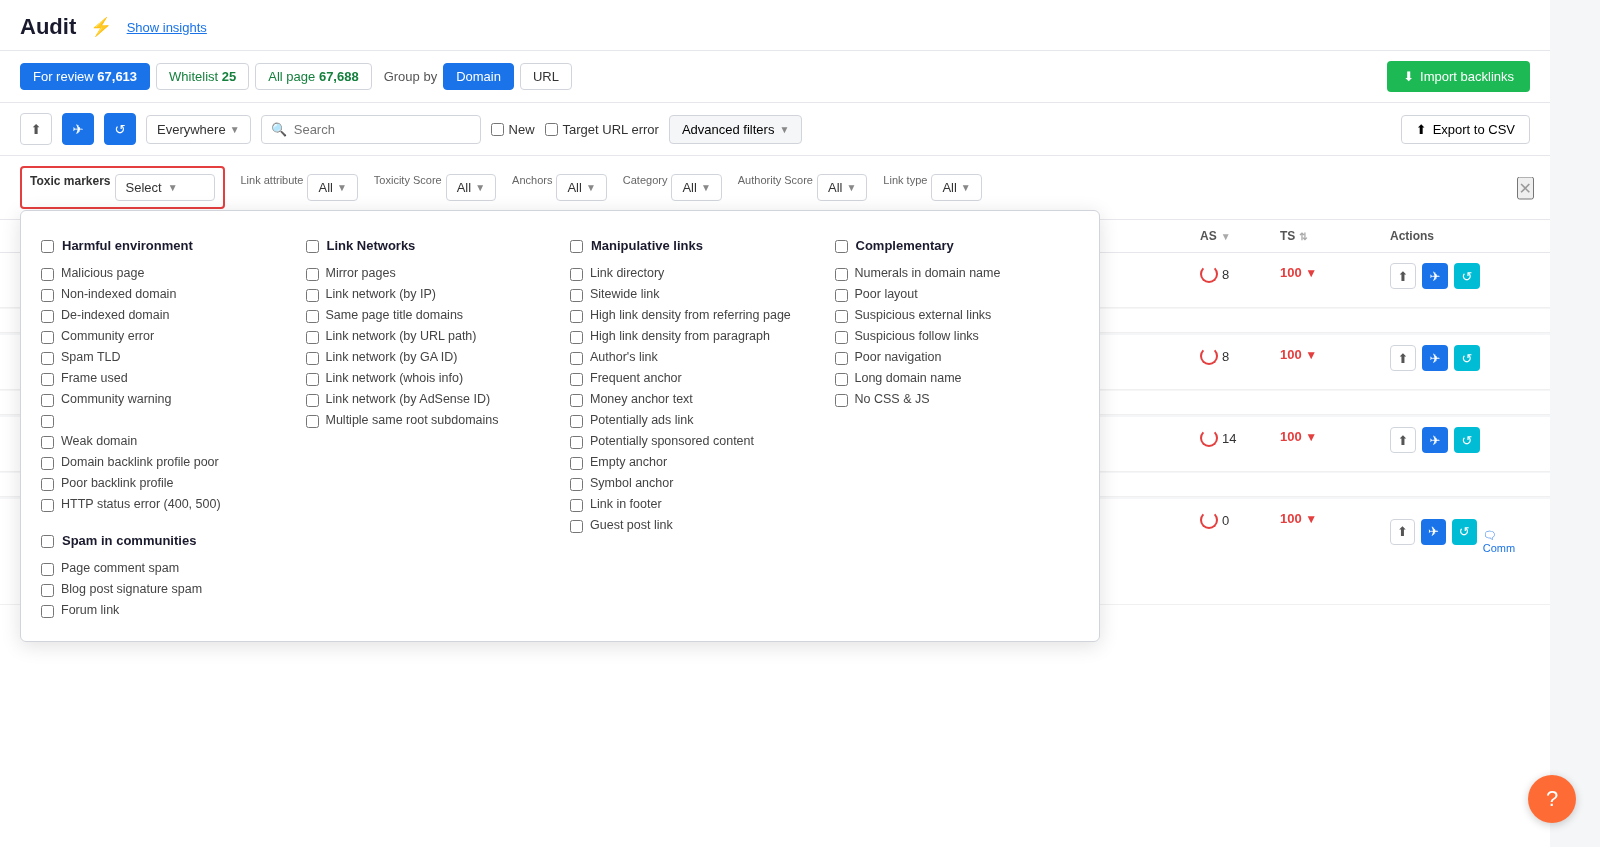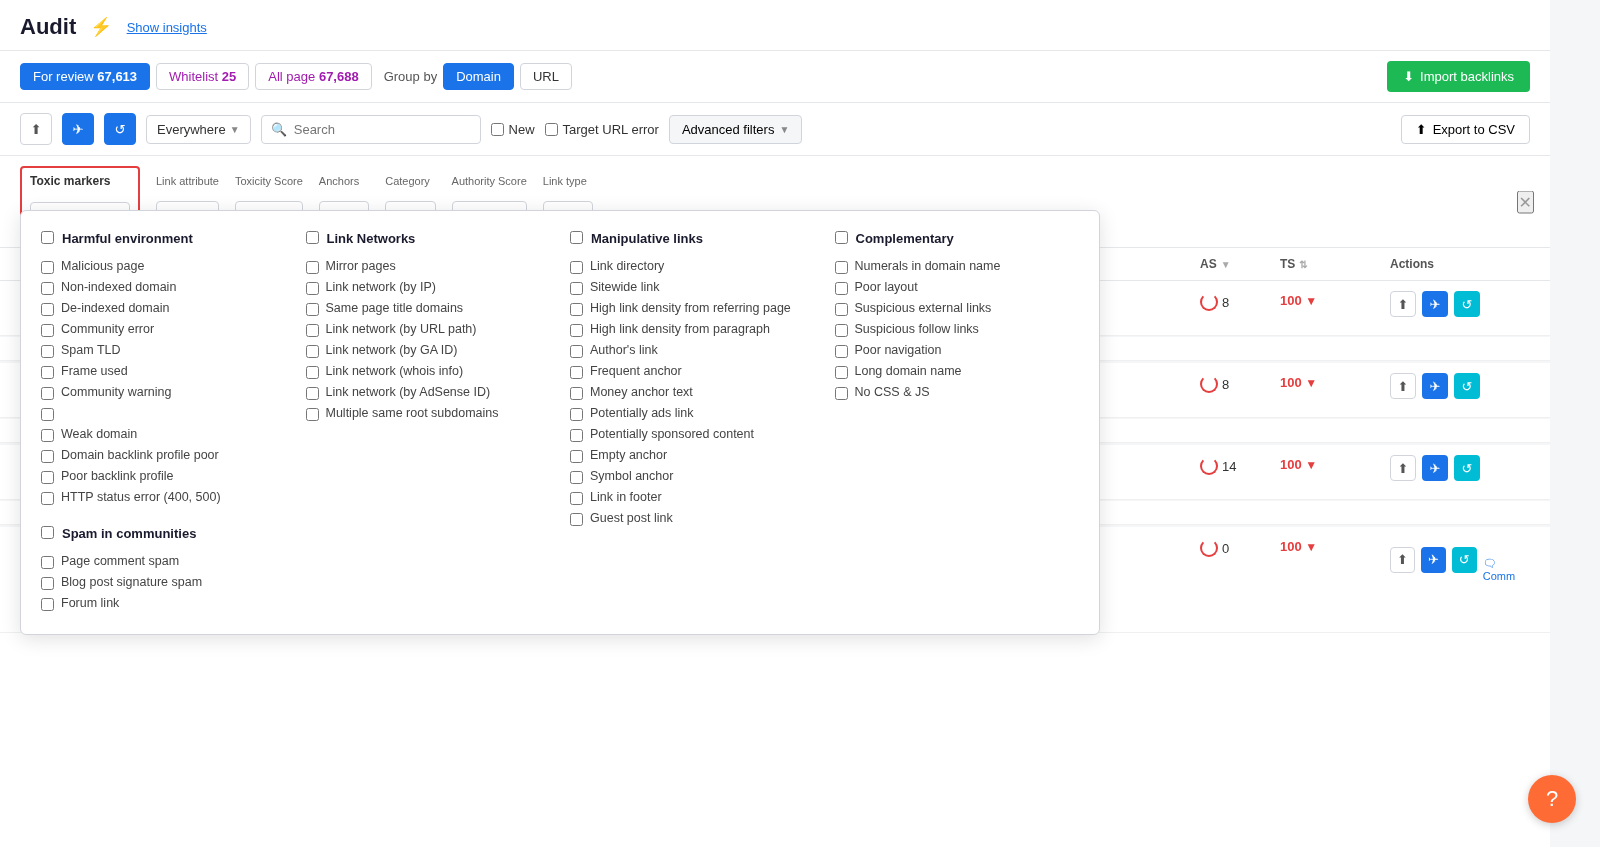--- a/index.html
+++ b/index.html
@@ -9,21 +9,21 @@
 
     
     .header { padding: 14px 20px 10px; border-bottom: 1px solid #e5e7eb; display: flex; align-items: center; gap: 10px; }
     .header-title { font-size: 22px; font-weight: 700; color: #1a1a2e; }
     .lightning-icon { color: #f59e0b; font-size: 18px; margin: 0 4px; }
     .show-insights { color: #1a73e8; text-decoration: underline; font-size: 13px; cursor: pointer; }
 
     
     .tab-bar { padding: 10px 20px; display: flex; align-items: center; justify-content: space-between; border-bottom: 1px solid #e5e7eb; }
     .tab-bar-left { display: flex; align-items: center; gap: 6px; }
-    .tab-btn { padding: 5px 12px; border-radius: 4px; border: 1px solid #d1d5db; cursor: pointer; font-size: 13px; background: #fff; color: #a21caf; }
+    .tab-btn { padding: 5px 12px; border-radius: 4px; border: 1px solid #d1d5db; cursor: pointer; font-size: 13px; background: #fff; color: #15803d; }
     .tab-btn.active { background: #1a73e8; color: #fff; border-color: #1a73e8; }
     .tab-btn .count { font-weight: 600; }
     .group-by-label { font-size: 13px; color: #555; margin-left: 6px; }
     .group-btn { padding: 5px 12px; border-radius: 4px; border: 1px solid #1a73e8; cursor: pointer; font-size: 13px; }
     .group-btn.active { background: #1a73e8; color: #fff; }
     .group-btn.inactive { background: #fff; color: #333; border-color: #d1d5db; }
     .import-btn { background: #1db954; color: #fff; border: none; padding: 8px 16px; border-radius: 4px; cursor: pointer; font-size: 13px; display: flex; align-items: center; gap: 6px; }
 
     
     .filter-bar { padding: 10px 20px; display: flex; align-items: center; gap: 10px; border-bottom: 1px solid #e5e7eb; background: #fff; }
@@ -32,31 +32,31 @@
     .location-dropdown { display: flex; align-items: center; gap: 4px; padding: 6px 10px; border: 1px solid #d1d5db; border-radius: 4px; cursor: pointer; background: #fff; font-size: 13px; }
     .search-box { display: flex; align-items: center; gap: 6px; padding: 6px 10px; border: 1px solid #d1d5db; border-radius: 4px; background: #fff; flex: 1; max-width: 220px; }
     .search-box input { border: none; outline: none; font-size: 13px; width: 100%; color: #999; }
     .new-checkbox { display: flex; align-items: center; gap: 5px; font-size: 13px; cursor: pointer; }
     .target-url-checkbox { display: flex; align-items: center; gap: 5px; font-size: 13px; cursor: pointer; }
     .adv-filter-btn { display: flex; align-items: center; gap: 5px; padding: 6px 12px; border: 1px solid #d1d5db; border-radius: 4px; cursor: pointer; background: #f5f6f8; font-size: 13px; }
     .export-btn { margin-left: auto; display: flex; align-items: center; gap: 6px; padding: 6px 14px; border: 1px solid #d1d5db; border-radius: 4px; cursor: pointer; background: #fff; font-size: 13px; }
 
     
     .adv-filters-panel { padding: 10px 20px; background: #fff; border-bottom: 1px solid #e5e7eb; display: flex; align-items: center; gap: 16px; flex-wrap: wrap; position: relative; }
-    .filter-group { display: flex; flex-direction: column; gap: 14px; }
+    .filter-group { display: flex; flex-direction: row; gap: 4px; }
     .filter-label { font-size: 11px; color: #666; font-weight: 500; }
     .toxic-markers-group { border: 2px solid #e53e3e; border-radius: 4px; padding: 6px 8px; }
     .toxic-markers-label { font-size: 12px; font-weight: 600; color: #333; }
     .select-dropdown { display: flex; align-items: center; gap: 6px; padding: 5px 10px; border: 1px solid #d1d5db; border-radius: 4px; background: #fff; font-size: 13px; cursor: pointer; min-width: 100px; }
     .close-panel-btn { position: absolute; right: 16px; top: 50%; transform: translateY(-50%); cursor: pointer; color: #999; font-size: 16px; }
 
     
     .dropdown-overlay { position: absolute; top: 210px; left: 20px; width: 1080px; background: #fff; border: 1px solid #d1d5db; border-radius: 6px; z-index: 100; padding: 20px; box-shadow: 0 4px 20px rgba(0,0,0,0.12); }
     .dropdown-columns { display: grid; grid-template-columns: repeat(4, 1fr); gap: 20px; }
-    .dropdown-col-title { font-weight: 700; font-size: 13px; color: #1a1a2e; margin-bottom: 10px; display: flex; align-items: flex-start; gap: 8px; }
+    .dropdown-col-title { font-weight: 700; font-size: 13px; color: #1a1a2e; margin-bottom: 10px; display: flex; align-items: flex-end; gap: 8px; margin-top: 7px; }
     .dropdown-item { display: flex; align-items: flex-start; gap: 7px; padding: 3px 0; font-size: 12.5px; color: #444; cursor: pointer; }
     .dropdown-item input[type="checkbox"] { margin-top: 2px; cursor: pointer; }
     .col-header-checkbox { cursor: pointer; }
     .col-header { font-size: 12px; color: #555; font-weight: 600; display: flex; align-items: center; gap: 4px; }
     .domain-badge { font-size: 11px; background: #e8f0fe; color: #1a73e8; padding: 2px 8px; border-radius: 10px; display: inline-block; margin-top: 4px; }
     .compound-badge { font-size: 11px; background: #fff3e0; color: #e65c00; padding: 2px 8px; border-radius: 10px; display: inline-block; }
     .text-badge { font-size: 11px; background: #e8f5e9; color: #2e7d32; padding: 2px 8px; border-radius: 10px; display: inline-block; }
     .score-red { color: #e53e3e; font-weight: 700; font-size: 13px; }
     .score-spinner { width: 18px; height: 18px; border: 2px solid #e53e3e; border-top-color: transparent; border-radius: 50%; display: inline-block; vertical-align: middle; }
     .actions-cell { display: flex; align-items: center; gap: 6px; }

